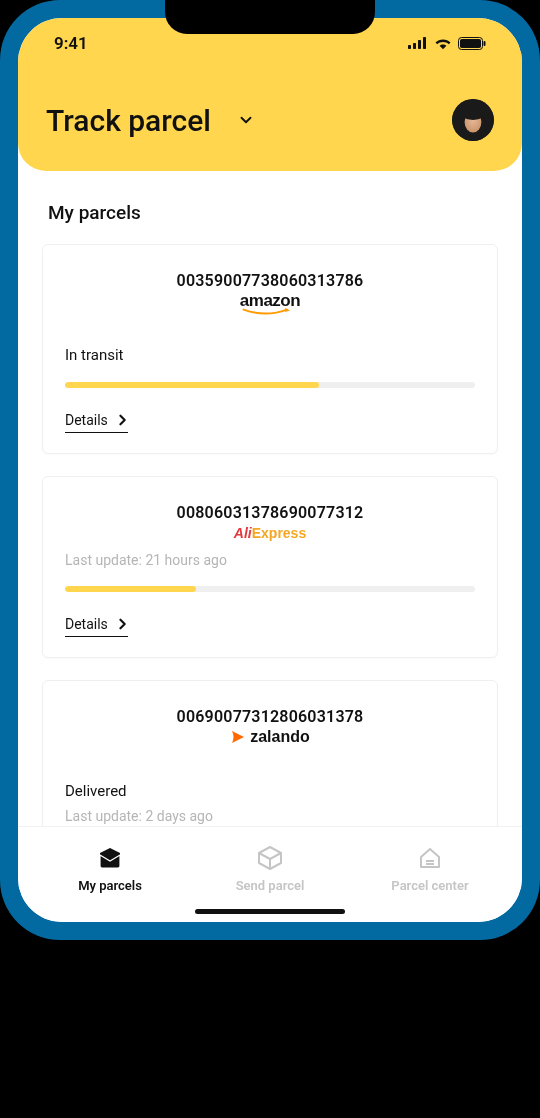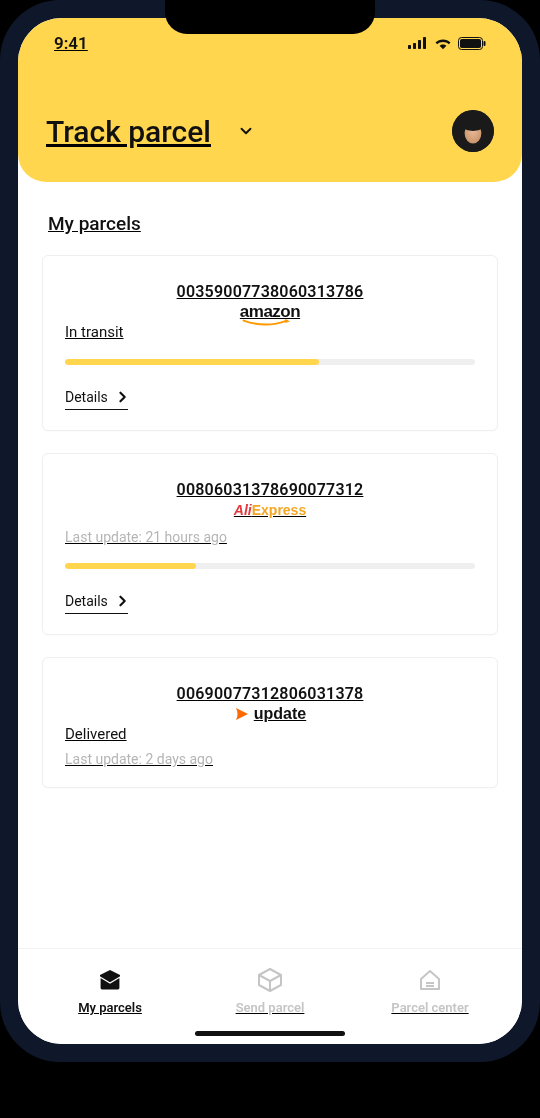--- a/index.html
+++ b/index.html
@@ -6,27 +6,26 @@
   body {
     font-family: -apple-system, BlinkMacSystemFont, "Segoe UI", Roboto, sans-serif;
     background: #000;
     display: flex;
     justify-content: center;
     align-items: flex-start;
     min-height: 1118px;
   }
   .device {
     width: 540px;
-    height: 1062px;
-    background: #0f172a;
+    height: 940px;
+    background: #0369a1;
     border-radius: 60px;
     padding: 18px;
     position: relative;
     box-shadow: 0 10px 40px rgba(0,0,0,.3);
-    text-decoration: underline;
   }
   .screen {
     width: 100%;
     height: 100%;
     background: #fff;
     border-radius: 44px;
     overflow: hidden;
     position: relative;
     display: flex;
     flex-direction: column;
@@ -56,21 +55,21 @@
     font-size: 17px;
     font-weight: 600;
     color: #111;
     padding: 0 8px;
   }
   .status-right { display: flex; align-items: center; gap: 6px; }
   .header-row {
     display: flex;
     justify-content: space-between;
     align-items: center;
-    margin-top: 42px;
+    margin-top: 31px;
   }
   .page-title-wrap {
     display: flex;
     align-items: center;
     gap: 26px;
   }
   .page-title {
     font-size: 30px;
     font-weight: 500;
     color: #111;
@@ -120,20 +119,21 @@
   }
   .merchant {
     height: 22px;
     display: flex;
     align-items: center;
     text-align: center;
   }
   .status {
     font-size: 15px;
     color: #111;
+    margin-top: 34px;
   }
   .last-update {
     font-size: 14px;
     color: #B5B5B5;
     margin-top: 8px;
   }
   .progress {
     height: 6px;
     background: #EFEFEF;
     border-radius: 3px;
@@ -297,21 +297,21 @@
       </div>
 
       <div class="card">
         <div class="card-top">
           <span class="tracking">00690077312806031378</span>
           <span class="merchant">
             <span class="zalando-logo">
               <svg width="16" height="16" viewBox="0 0 16 16">
                   <path d="M2 2 L14 8 L2 14 Q5 8 2 2 Z" fill="#FF6900"></path>
                 </svg>
-              <span>update</span>
+              <span>zalando</span>
             </span>
           </span>
         </div>
         <div class="status">Delivered</div>
         <div class="last-update">Last update: 2 days ago</div>
       </div>
     </div>
 
     <div class="bottom-nav">
       <div class="nav-item active">

